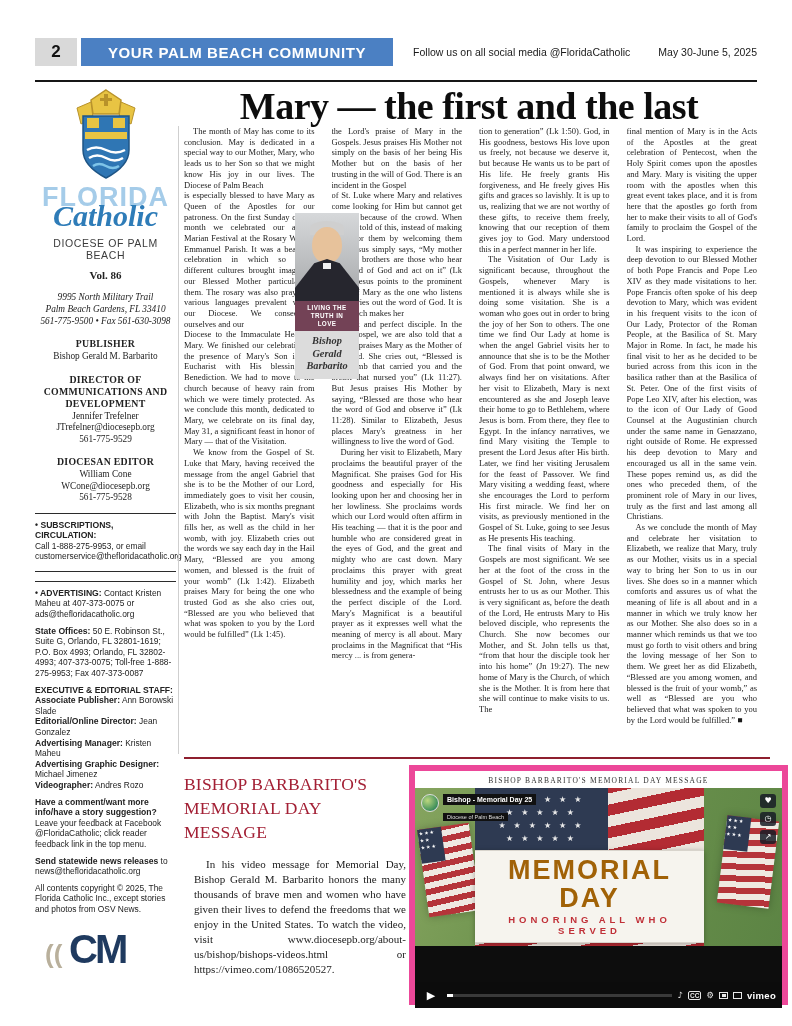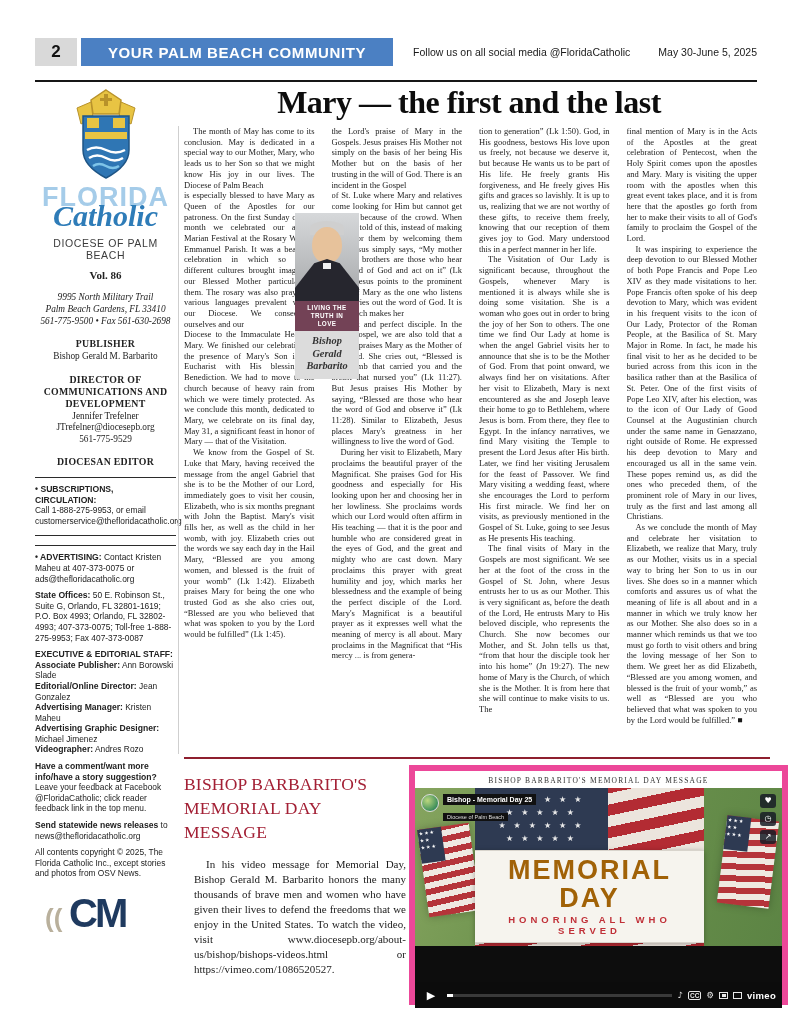--- a/index.html
+++ b/index.html
@@ -11,21 +11,21 @@
   .page-num { width:42px; background:#d9d9d9; display:flex; align-items:center; justify-content:center;
               font-family:"Liberation Sans", sans-serif; font-weight:bold; font-size:17px; color:#111; }
   .community-bar { width:312px; margin-left:4px; background:#4b80c3; color:#fff; display:flex; align-items:center; justify-content:center;
               font-family:"Liberation Sans", sans-serif; font-weight:bold; font-size:15px; letter-spacing:0.6px; }
   .header-right { flex:1; display:flex; align-items:center; justify-content:flex-end; gap:28px;
               font-family:"Liberation Sans", sans-serif; font-size:10.5px; color:#1a1a1a; }
   .top-rule { position:absolute; top:80px; left:35px; right:35px; height:2px; background:#161616; }
 
   
   .headline { position:absolute; top:84px; left:180px; width:578px; text-align:center;
-              font-family:"Liberation Serif", serif; font-weight:bold; font-size:32px; color:#0d0d0d; letter-spacing:-0.5px; }
+              font-family:"Liberation Serif", serif; font-weight:bold; font-size:38px; color:#0d0d0d; letter-spacing:-0.5px; }
 
   
   .sidebar { position:absolute; left:35px; top:88px; width:141px; text-align:center; color:#222; }
   .crest { width:86px; height:92px; margin:0 auto; display:block; }
   .brand-top { font-family:"Liberation Sans", sans-serif; font-weight:bold; font-size:27px; letter-spacing:1px; color:#a5cce9; margin-top:2px; }
   .brand-bottom { font-family:"Liberation Serif", serif; font-style:italic; font-weight:bold; font-size:30px; color:#2e7cb8; margin-top:-14px; }
   .diocese { font-family:"Liberation Sans", sans-serif; font-size:10.5px; letter-spacing:0.6px; color:#3c3c3c; margin-top:4px; }
   .volume { font-weight:bold; font-size:11px; margin-top:8px; }
   .address { font-style:italic; font-size:9.3px; line-height:12px; margin-top:10px; white-space:pre-line; }
   .mast-head { font-weight:bold; font-size:9.8px; letter-spacing:0.3px; margin-top:11px; white-space:pre-line; line-height:12px; }
@@ -131,31 +131,34 @@
       <path d="M24 62 Q33 57 43 62 Q53 67 62 62" stroke="#ffffff" stroke-width="2.5" fill="none"></path>
       <path d="M26 70 Q34 65 43 70 Q52 75 60 70" stroke="#ffffff" stroke-width="2.5" fill="none"></path>
       <path d="M30 78 Q36 74 43 78 Q50 82 56 78" stroke="#7fc4e8" stroke-width="2.5" fill="none"></path>
     </svg>
     <div class="brand-top">FLORIDA</div>
     <div class="brand-bottom">Catholic</div>
     <div class="diocese">DIOCESE OF PALM BEACH</div>
     <div class="volume">Vol. 86</div>
     <div class="address">9995 North Military Trail
 Palm Beach Gardens, FL 33410
-561-775-9500  •  Fax 561-630-2698</div>
+561-775-9500  •  Fax 561-630-3098</div>
 
     <div class="mast-head">PUBLISHER</div>
     <div class="mast-name">Bishop Gerald M. Barbarito</div>
     <div class="mast-head">DIRECTOR OF
 COMMUNICATIONS AND
 DEVELOPMENT</div>
     <div class="mast-name">Jennifer Trefelner
 JTrefelner@diocesepb.org
 561-775-9529</div>
     <div class="mast-head">DIOCESAN EDITOR</div>
+    <div class="mast-name">William Cone
+WCone@diocesepb.org
+561-775-9528</div>
 
     <hr class="side-rule">
     <div class="side-sans">
       <b>• SUBSCRIPTIONS, CIRCULATION:</b><br>
       <span>Call 1-888-275-9953, or email customerservice@thefloridacatholic.org</span>
     </div>
     <hr class="side-rule">
     <hr class="side-rule">
     <div class="side-sans">
       <b>• ADVERTISING:</b><span> Contact Kristen Maheu at 407-373-0075 or ads@thefloridacatholic.org</span>

